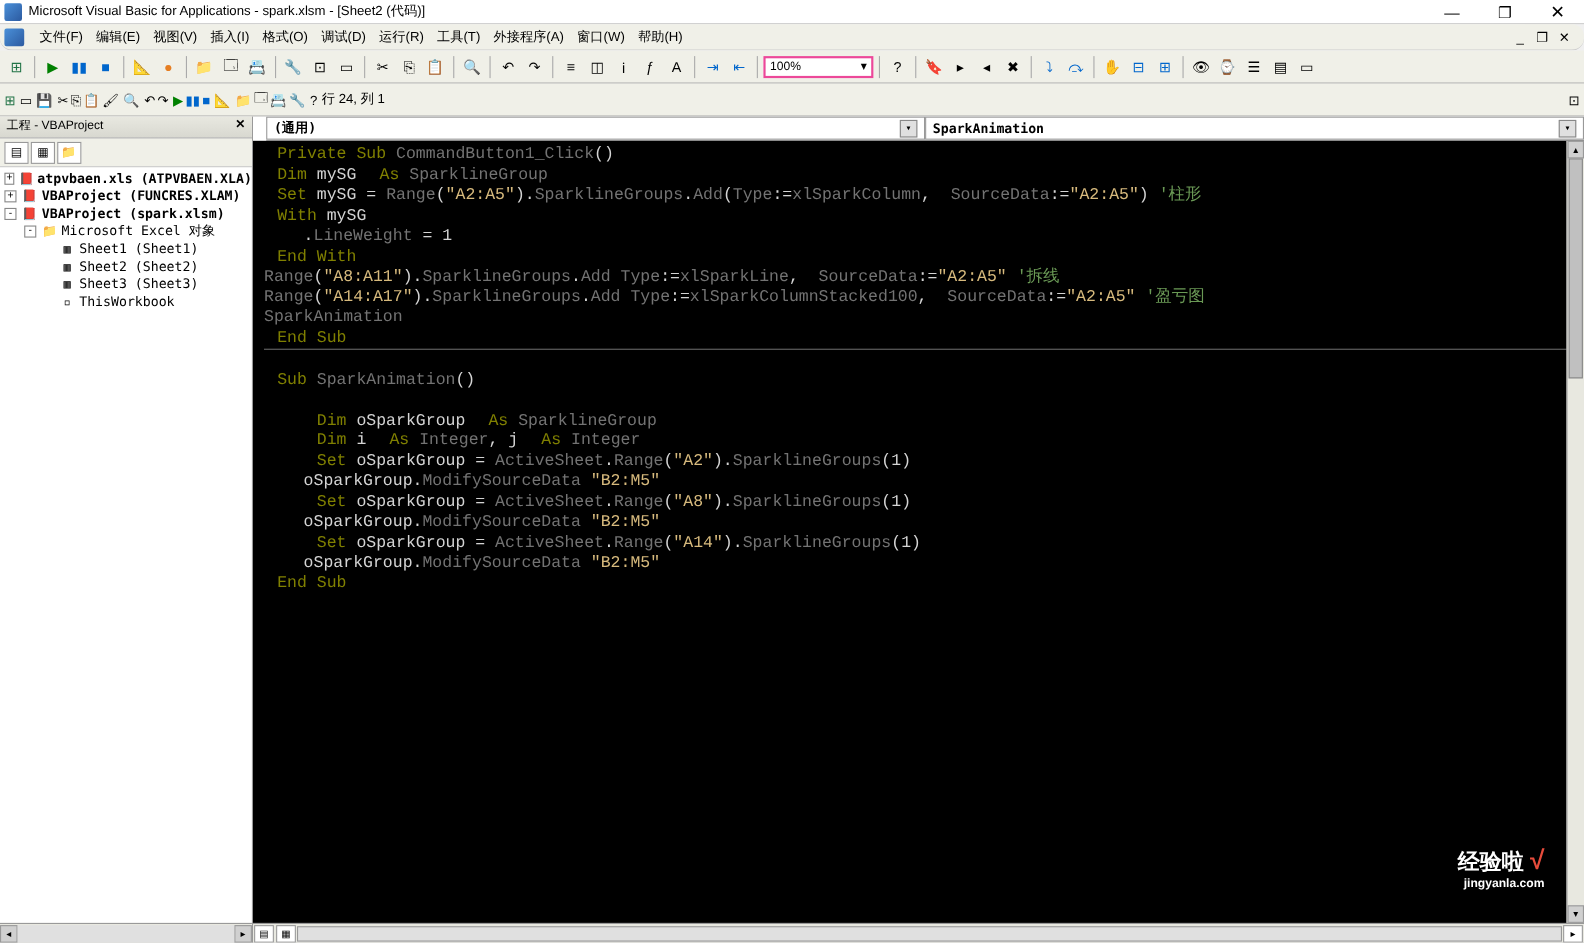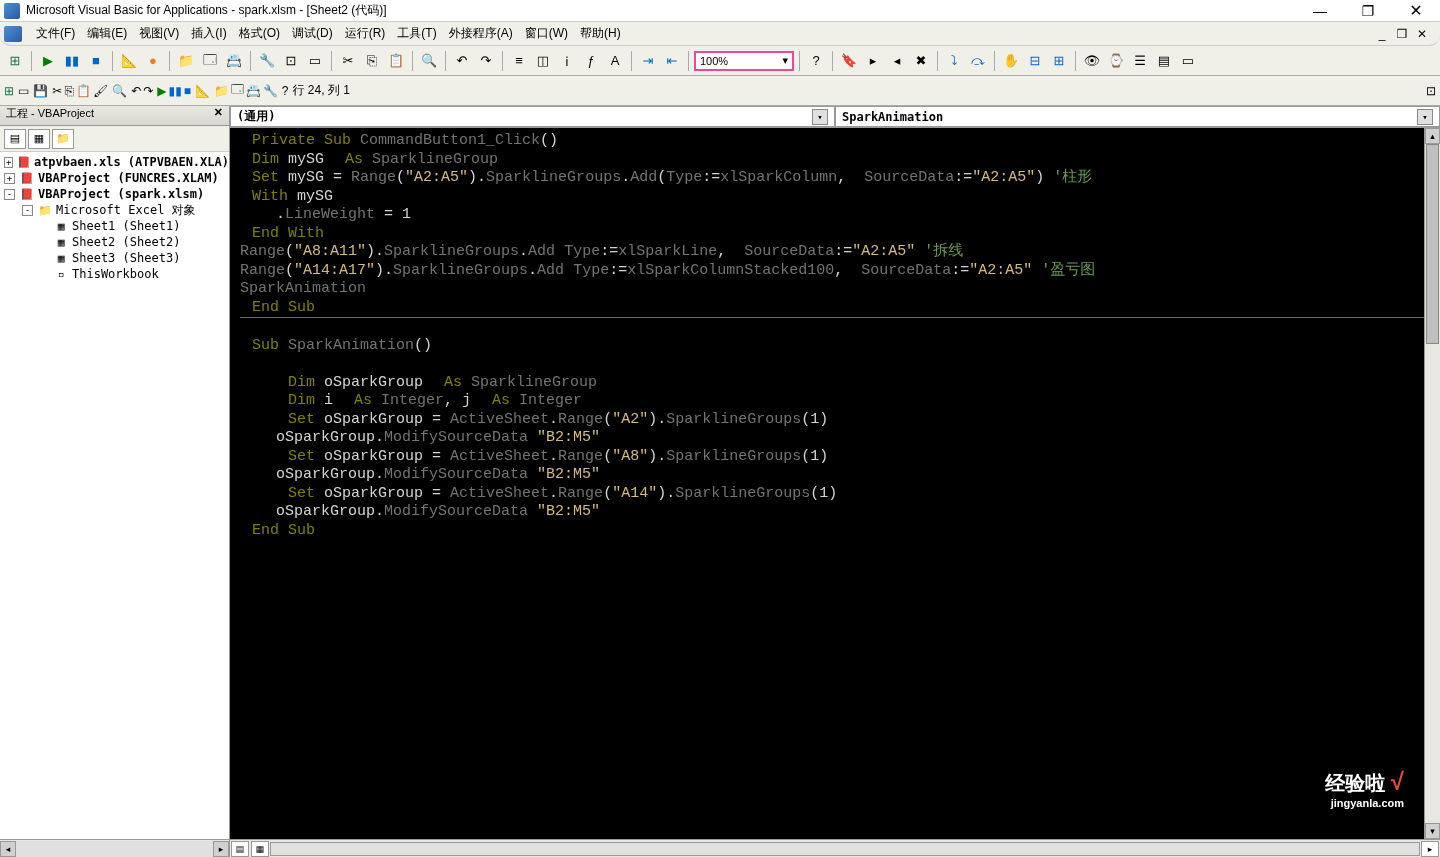--- a/index.html
+++ b/index.html
@@ -44,21 +44,21 @@
 .tree-item .noexp { width: 13px; }
 .tree-item .ticon { width: 16px; height: 14px; margin-right: 3px; display: inline-flex; align-items: center; justify-content: center; font-size: 11px; }
 .tree-item.l1 { padding-left: 4px; }
 .tree-item.l2 { padding-left: 22px; }
 .tree-item.l3 { padding-left: 40px; }
 .tree-item .label { font-weight: bold; }
 .tree-item .label.normal { font-weight: normal; }
 
 
 .code-panel { flex: 1; display: flex; flex-direction: column; background: #fff; }
-.code-dropdowns { height: 22px; display: flex; border-bottom: 1px solid #999; }
+.code-dropdowns { height: 22px; display: flex; border-bottom: 1px solid #999; margin-left: 12px; }
 .code-dropdowns .dd { flex: 1; border: 1px solid #999; background: #fff; display: flex; align-items: center; padding: 0 6px; font-family: 'SimSun', monospace; font-size: 12px; font-weight: bold; position: relative; }
 .code-dropdowns .dd .arrow { margin-left: auto; width: 16px; height: 16px; background: #e0e0e0; border: 1px solid #888; display: flex; align-items: center; justify-content: center; font-size: 9px; }
 .code-area { flex: 1; background: #000; overflow: auto; position: relative; }
 .code-content { padding: 4px 10px; font-family: 'Consolas', 'Courier New', monospace; font-size: 15px; line-height: 18.5px; white-space: pre; }
 .code-line { min-height: 18.5px; }
 .hr-line { border-top: 1px solid #666; margin: 0; height: 0; }
 .kwdim { color: #808000; margin-left: 12px; }
 .comment { color: #6a9955; }
 .cyan { color: #737373; }
 .white { color: #d4d4d4; }

